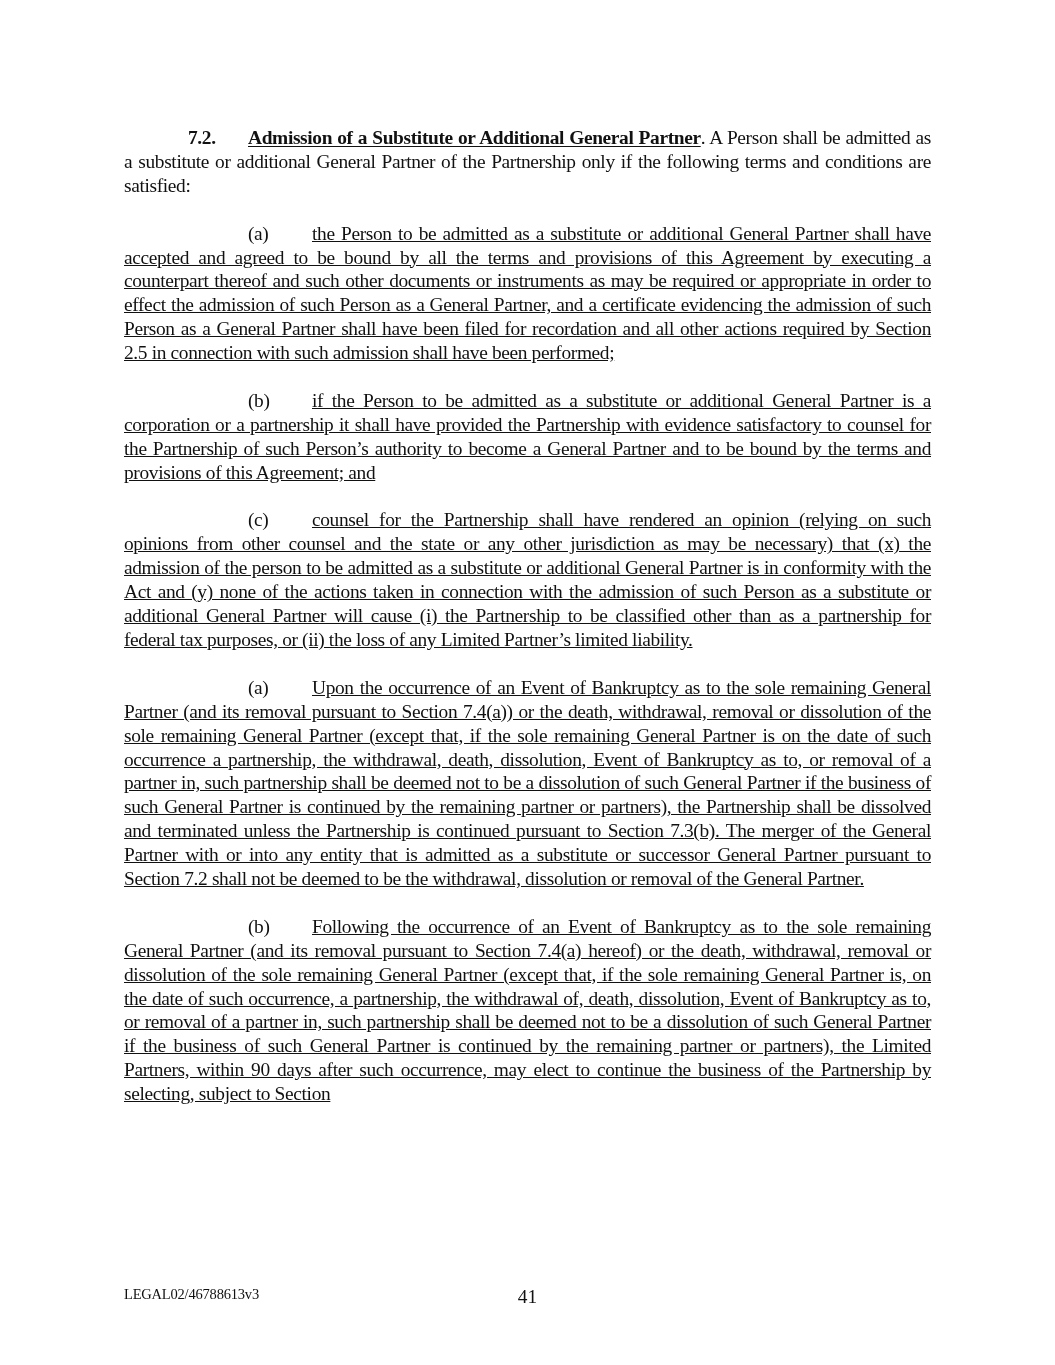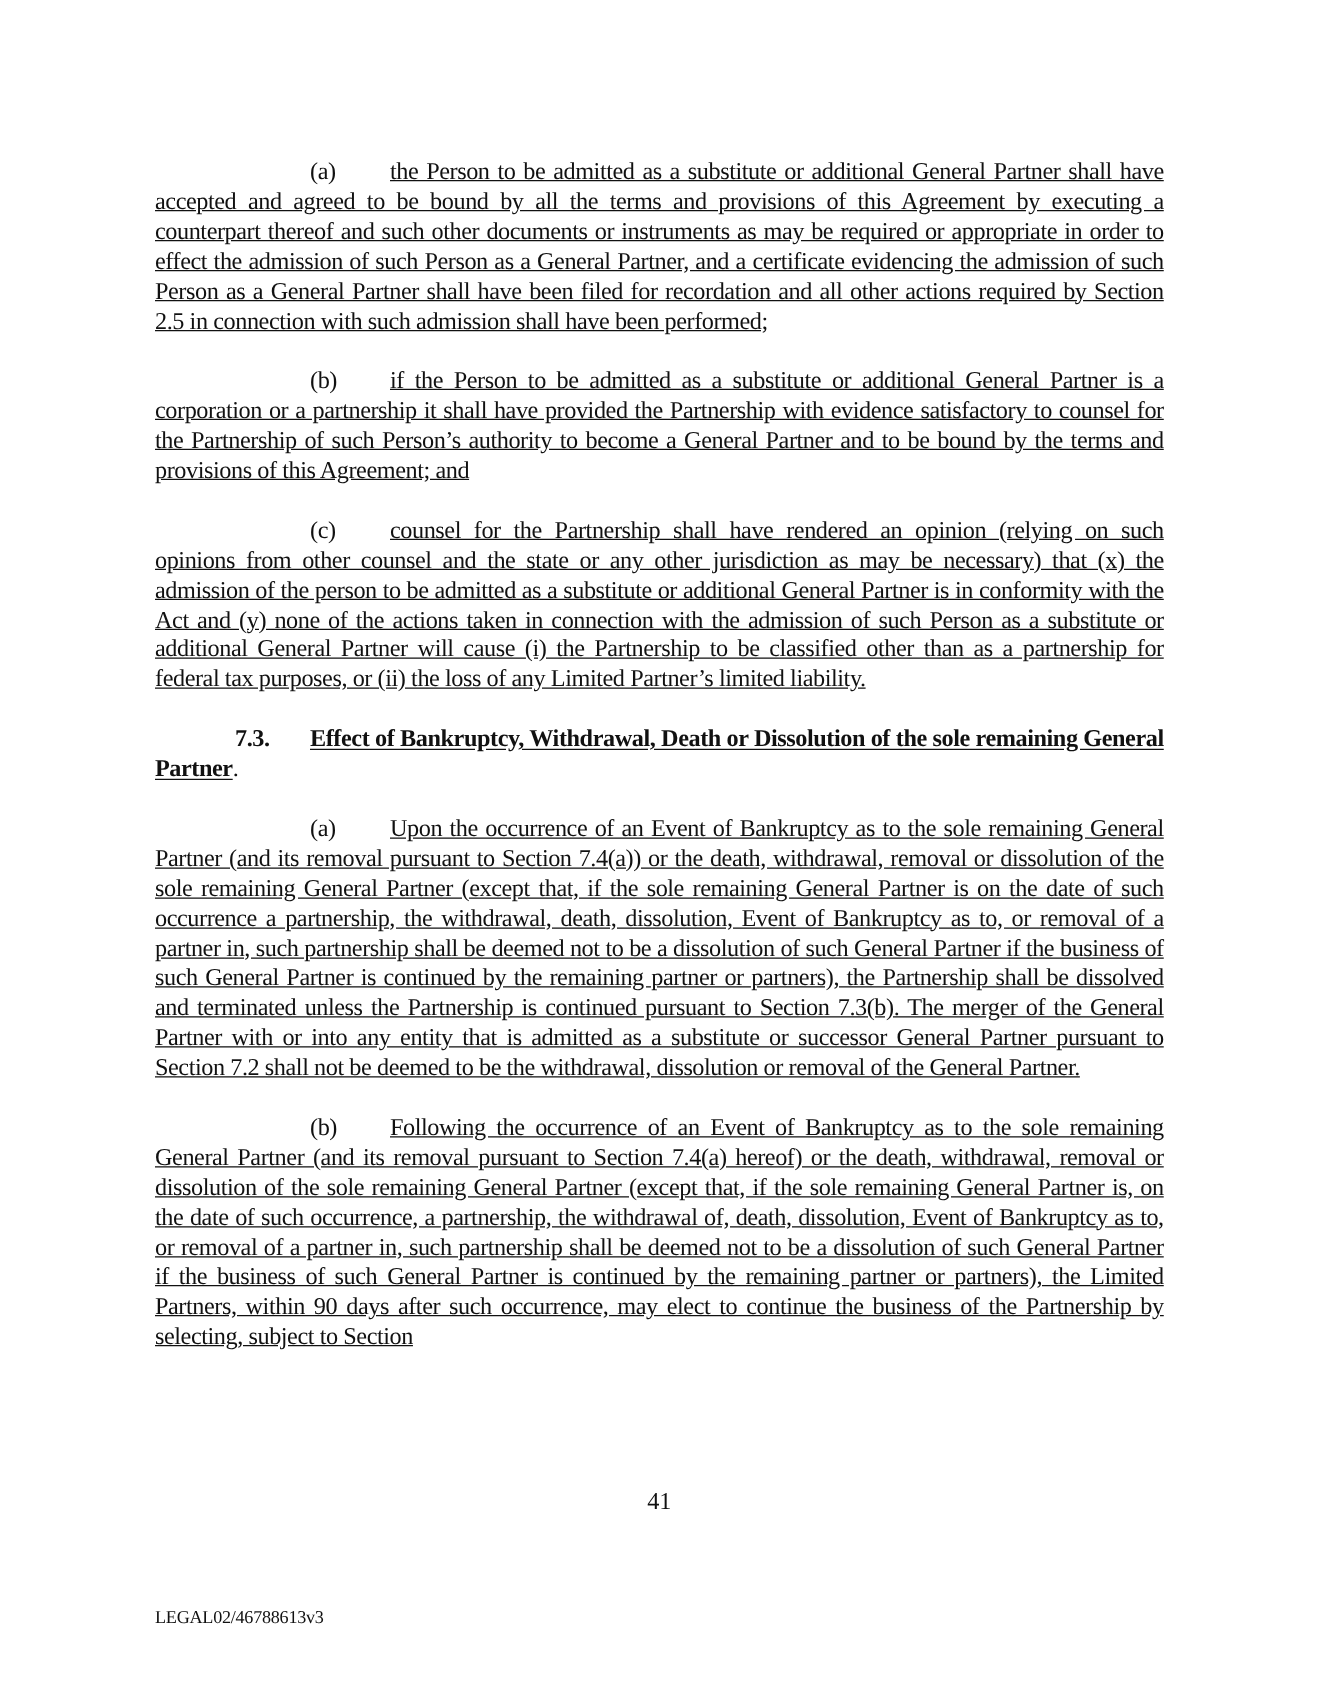--- a/index.html
+++ b/index.html
@@ -13,40 +13,40 @@
     font-size: 19.4px; line-height: 23.9px; text-align: justify;
     margin: 0; letter-spacing: -0.35px;
   }
   .sec { margin-bottom: 23.9px; }
   .indent-sec { text-indent: 64px; }
   .indent-sub { text-indent: 124px; text-decoration: underline; }
   .num { font-weight: bold; display: inline-block; width: 60px; text-indent: 0; }
   .subnum { display: inline-block; width: 64px; text-indent: 0; }
   .heading { font-weight: bold; text-decoration: underline; text-underline-offset: 2px; }
   .page-number {
-    position: absolute; top: 1191px; left: 0; width: 1055px; text-align: center;
+    position: absolute; top: 1286px; left: 0; width: 1055px; text-align: center;
     font-size: 19.4px;
   }
   .footer-id {
     position: absolute; top: 1286px; left: 124px; font-size: 14.5px; letter-spacing: -0.2px;
   }
 </style>
 </head>
 <body>
 
 <div class="page">
 
+  <p class="p sec indent-sec"><span class="num">7.2.</span><span class="heading">Admission of a Substitute or Additional General Partner</span><span>. A Person shall be admitted as a substitute or additional General Partner of the Partnership only if the following terms and conditions are satisfied:</span></p>
 
   <p class="p sec indent-sub"><span class="subnum">(a)</span><span>the Person to be admitted as a substitute or additional General Partner shall have accepted and agreed to be bound by all the terms and provisions of this Agreement by executing a counterpart thereof and such other documents or instruments as may be required or appropriate in order to effect the admission of such Person as a General Partner, and a certificate evidencing the admission of such Person as a General Partner shall have been filed for recordation and all other actions required by Section 2.5 in connection with such admission shall have been performed;</span></p>
 
   <p class="p sec indent-sub"><span class="subnum">(b)</span><span>if the Person to be admitted as a substitute or additional General Partner is a corporation or a partnership it shall have provided the Partnership with evidence satisfactory to counsel for the Partnership of such Person’s authority to become a General Partner and to be bound by the terms and provisions of this Agreement; and</span></p>
 
   <p class="p sec indent-sub"><span class="subnum">(c)</span><span>counsel for the Partnership shall have rendered an opinion (relying on such opinions from other counsel and the state or any other jurisdiction as may be necessary) that (x) the admission of the person to be admitted as a substitute or additional General Partner is in conformity with the Act and (y) none of the actions taken in connection with the admission of such Person as a substitute or additional General Partner will cause (i) the Partnership to be classified other than as a partnership for federal tax purposes, or (ii) the loss of any Limited Partner’s limited liability.</span></p>
 
-  <p class="p sec indent-sec"><span class="num">7.3.</span><span class="heading">Effect of Bankruptcy, Withdrawal, Death or Dissolution of the sole remaining General Partner</span><span>.</span></p>
 
   <p class="p sec indent-sub"><span class="subnum">(a)</span><span>Upon the occurrence of an Event of Bankruptcy as to the sole remaining General Partner (and its removal pursuant to Section 7.4(a)) or the death, withdrawal, removal or dissolution of the sole remaining General Partner (except that, if the sole remaining General Partner is on the date of such occurrence a partnership, the withdrawal, death, dissolution, Event of Bankruptcy as to, or removal of a partner in, such partnership shall be deemed not to be a dissolution of such General Partner if the business of such General Partner is continued by the remaining partner or partners), the Partnership shall be dissolved and terminated unless the Partnership is continued pursuant to Section 7.3(b). The merger of the General Partner with or into any entity that is admitted as a substitute or successor General Partner pursuant to Section 7.2 shall not be deemed to be the withdrawal, dissolution or removal of the General Partner.</span></p>
 
   <p class="p indent-sub"><span class="subnum">(b)</span><span>Following the occurrence of an Event of Bankruptcy as to the sole remaining General Partner (and its removal pursuant to Section 7.4(a) hereof) or the death, withdrawal, removal or dissolution of the sole remaining General Partner (except that, if the sole remaining General Partner is, on the date of such occurrence, a partnership, the withdrawal of, death, dissolution, Event of Bankruptcy as to, or removal of a partner in, such partnership shall be deemed not to be a dissolution of such General Partner if the business of such General Partner is continued by the remaining partner or partners), the Limited Partners, within 90 days after such occurrence, may elect to continue the business of the Partnership by selecting, subject to Section</span></p>
 
 </div>
 
 <div class="page-number">41</div>
 <div class="footer-id">LEGAL02/46788613v3</div>
 

